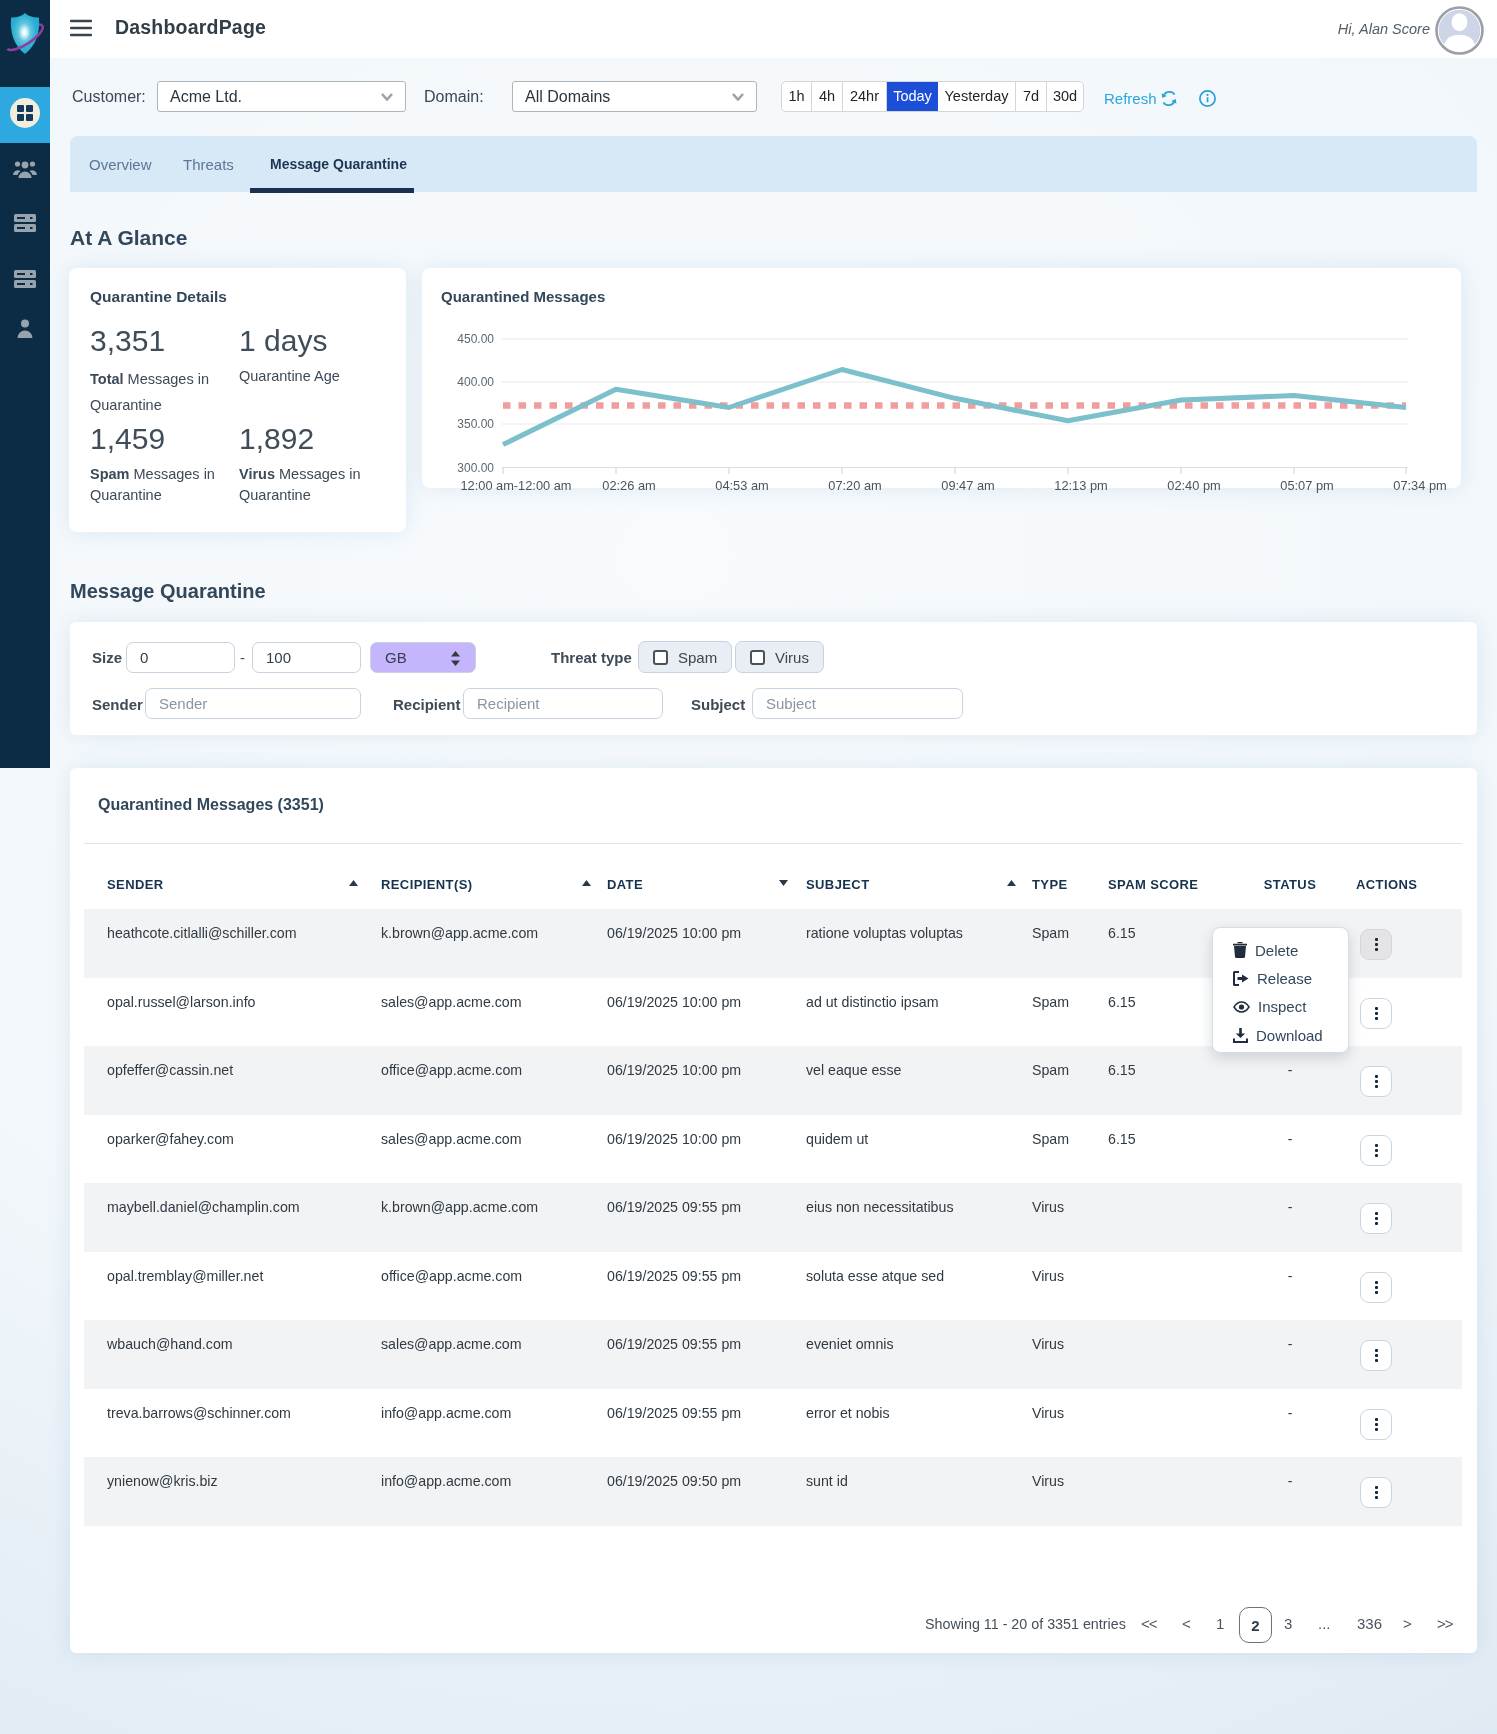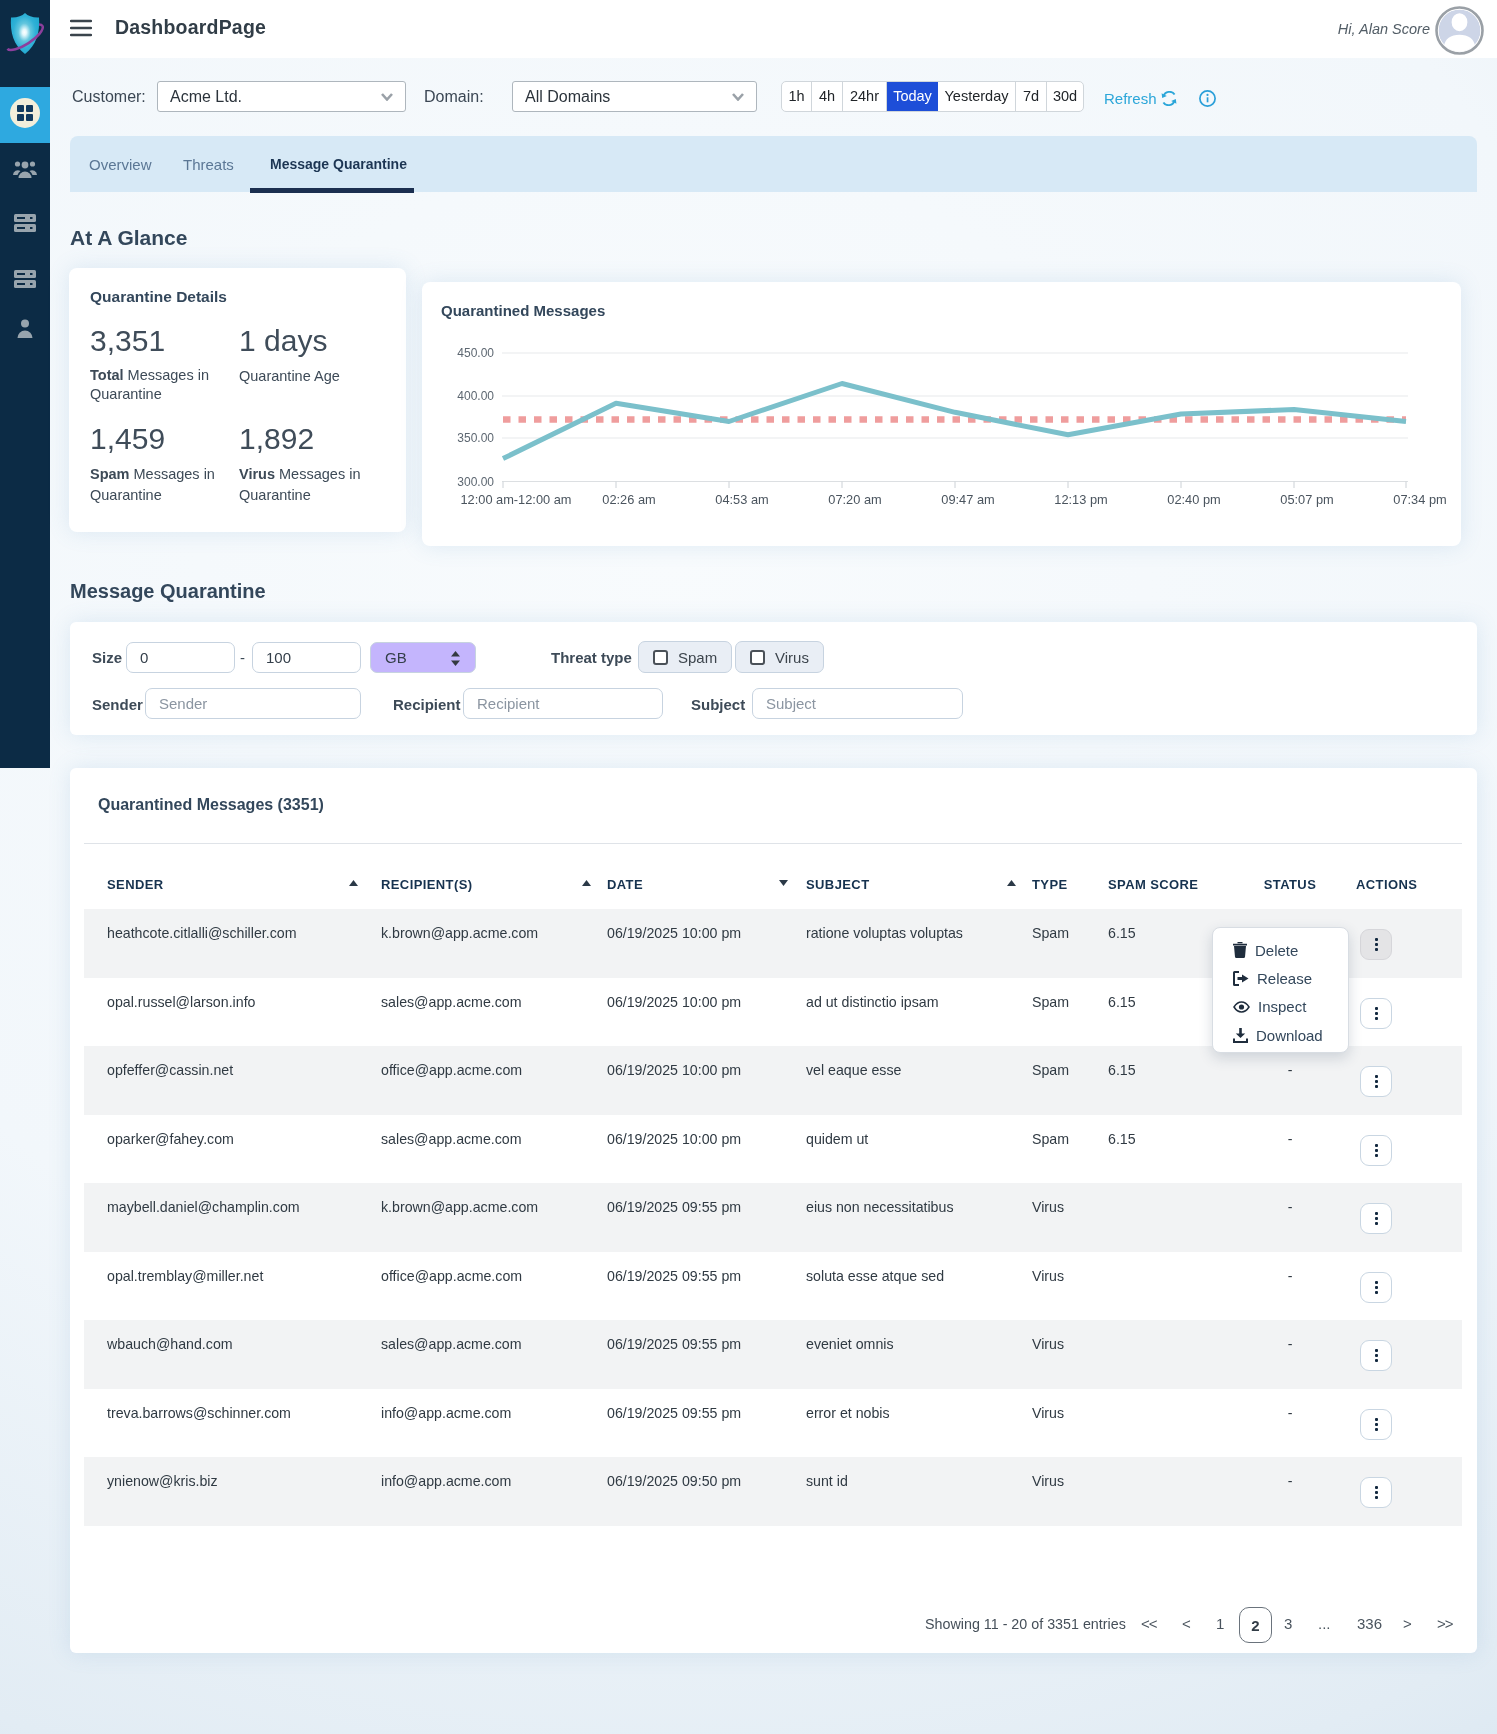--- a/index.html
+++ b/index.html
@@ -159,29 +159,29 @@
 <div class="abs" style="left:183px;top:156px;font-size:15px;color:#5b7795">Threats</div>
 <div class="abs" style="left:270px;top:156px;font-size:14px;font-weight:bold;color:#1c3553">Message Quarantine</div>
 <div class="abs" style="left:250px;top:188px;width:164px;height:5px;background:#1b2f50"></div>
 
 <div class="abs" style="left:70px;top:226px;font-size:21px;font-weight:bold;color:#33475b">At A Glance</div>
 
 <div class="card" style="left:69px;top:268px;width:337px;height:264px">
   <div class="abs" style="left:21px;top:20px;font-size:15.5px;font-weight:bold;color:#33475b">Quarantine Details</div>
   <div class="abs" style="left:21px;top:56px;font-size:30px;color:#3f4c59">3,351</div>
   <div class="abs" style="left:170px;top:56px;font-size:30px;color:#3f4c59">1 days</div>
-  <div class="abs" style="left:21px;top:98px;width:140px;font-size:14.5px;color:#3d4a57;line-height:19px"><b>Total</b> Messages in Quarantine</div>
+  <div class="abs" style="left:21px;top:98px;width:140px;font-size:14.5px;color:#3d4a57;line-height:26px"><b>Total</b> Messages in Quarantine</div>
   <div class="abs" style="left:170px;top:98px;width:140px;font-size:14.5px;color:#3d4a57;line-height:21px">Quarantine Age</div>
   <div class="abs" style="left:21px;top:154px;font-size:30px;color:#3f4c59">1,459</div>
   <div class="abs" style="left:170px;top:154px;font-size:30px;color:#3f4c59">1,892</div>
   <div class="abs" style="left:21px;top:196px;width:140px;font-size:14.5px;color:#3d4a57;line-height:21px"><b>Spam</b> Messages in Quarantine</div>
   <div class="abs" style="left:170px;top:196px;width:140px;font-size:14.5px;color:#3d4a57;line-height:21px"><b>Virus</b> Messages in Quarantine</div>
 </div>
 
-<div class="card" style="left:422px;top:282px;width:1039px;height:264px">
+<div class="card" style="left:422px;top:268px;width:1039px;height:220px">
   <div class="abs" style="left:19px;top:20px;font-size:15px;font-weight:bold;color:#33475b">Quarantined Messages</div>
   <svg class="abs" style="left:0;top:0" width="1039" height="264" viewBox="0 0 1039 264">
     <g stroke="#e7e9eb" stroke-width="1">
       <line x1="80" y1="71" x2="986" y2="71"></line>
       <line x1="80" y1="114" x2="986" y2="114"></line>
       <line x1="80" y1="156" x2="986" y2="156"></line>
     </g>
     <line x1="80" y1="199.5" x2="986" y2="199.5" stroke="#dcdfe2" stroke-width="1"></line>
     <g stroke="#ccd1d6" stroke-width="1">
       <line x1="81" y1="199.5" x2="81" y2="206"></line>

